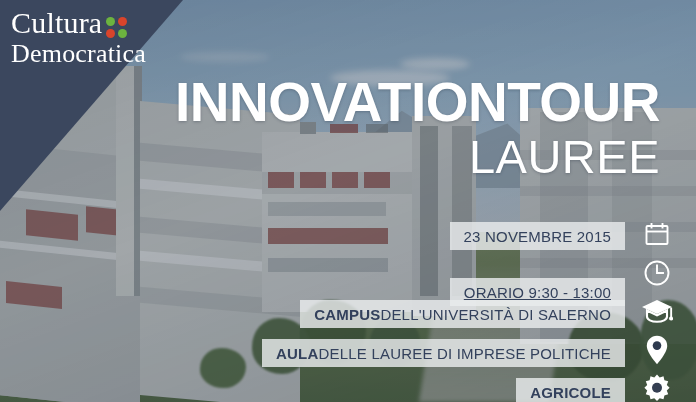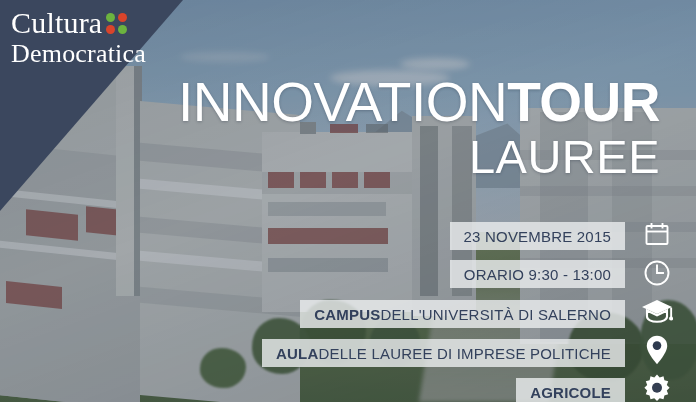--- a/index.html
+++ b/index.html
@@ -113,21 +113,21 @@
   .logo {
     position: absolute;
     left: 11px;
     top: 8px;
     color: #ffffff;
     line-height: 1;
     user-select: none;
   }
   .logo-row1 {
     display: flex;
-    align-items: center;
+    align-items: flex-end;
     gap: 3px;
   }
   .logo-word {
     font-family: "Liberation Serif", serif;
     font-size: 30px;
     letter-spacing: .2px;
     color: #fff;
   }
   .logo-dots {
     display: grid;
@@ -155,21 +155,21 @@
     color: #ffffff;
     line-height: .96;
     text-shadow: 0 1px 3px rgba(30,40,55,.30);
     user-select: none;
   }
   .hl-1 {
     font-size: 55px;
     letter-spacing: -0.5px;
     white-space: nowrap;
   }
-  .hl-1 .lt { font-weight: 400; text-align: center; }
+  .hl-1 .lt { font-weight: 700; text-align: center; }
   .hl-1 .bd { font-weight: 700; }
   .hl-2 {
     font-size: 47px;
     font-weight: 300;
     letter-spacing: .5px;
     margin-top: 5px;
   }
 
   
   .bars {
@@ -188,21 +188,21 @@
     padding: 0 14px;
     background: rgba(233,235,237,.82);
     color: #33415c;
     font-size: 15px;
     letter-spacing: .2px;
     white-space: nowrap;
   }
   .bar b { font-weight: 700; }
   .bar .reg { font-weight: 400; }
   .bar-date     { top: 0px;  }
-  .bar-time     { top: 38px; }
+  .bar-time     { top: 56px; text-decoration: underline; }
   .bar-campus   { top: 78px; }
   .bar-aula     { top: 117px; text-align: center; }
   .bar-workshop { top: 156px; }
 
   
   .icons {
     position: absolute;
     right: 12px;
     top: 216px;
     width: 48px;

